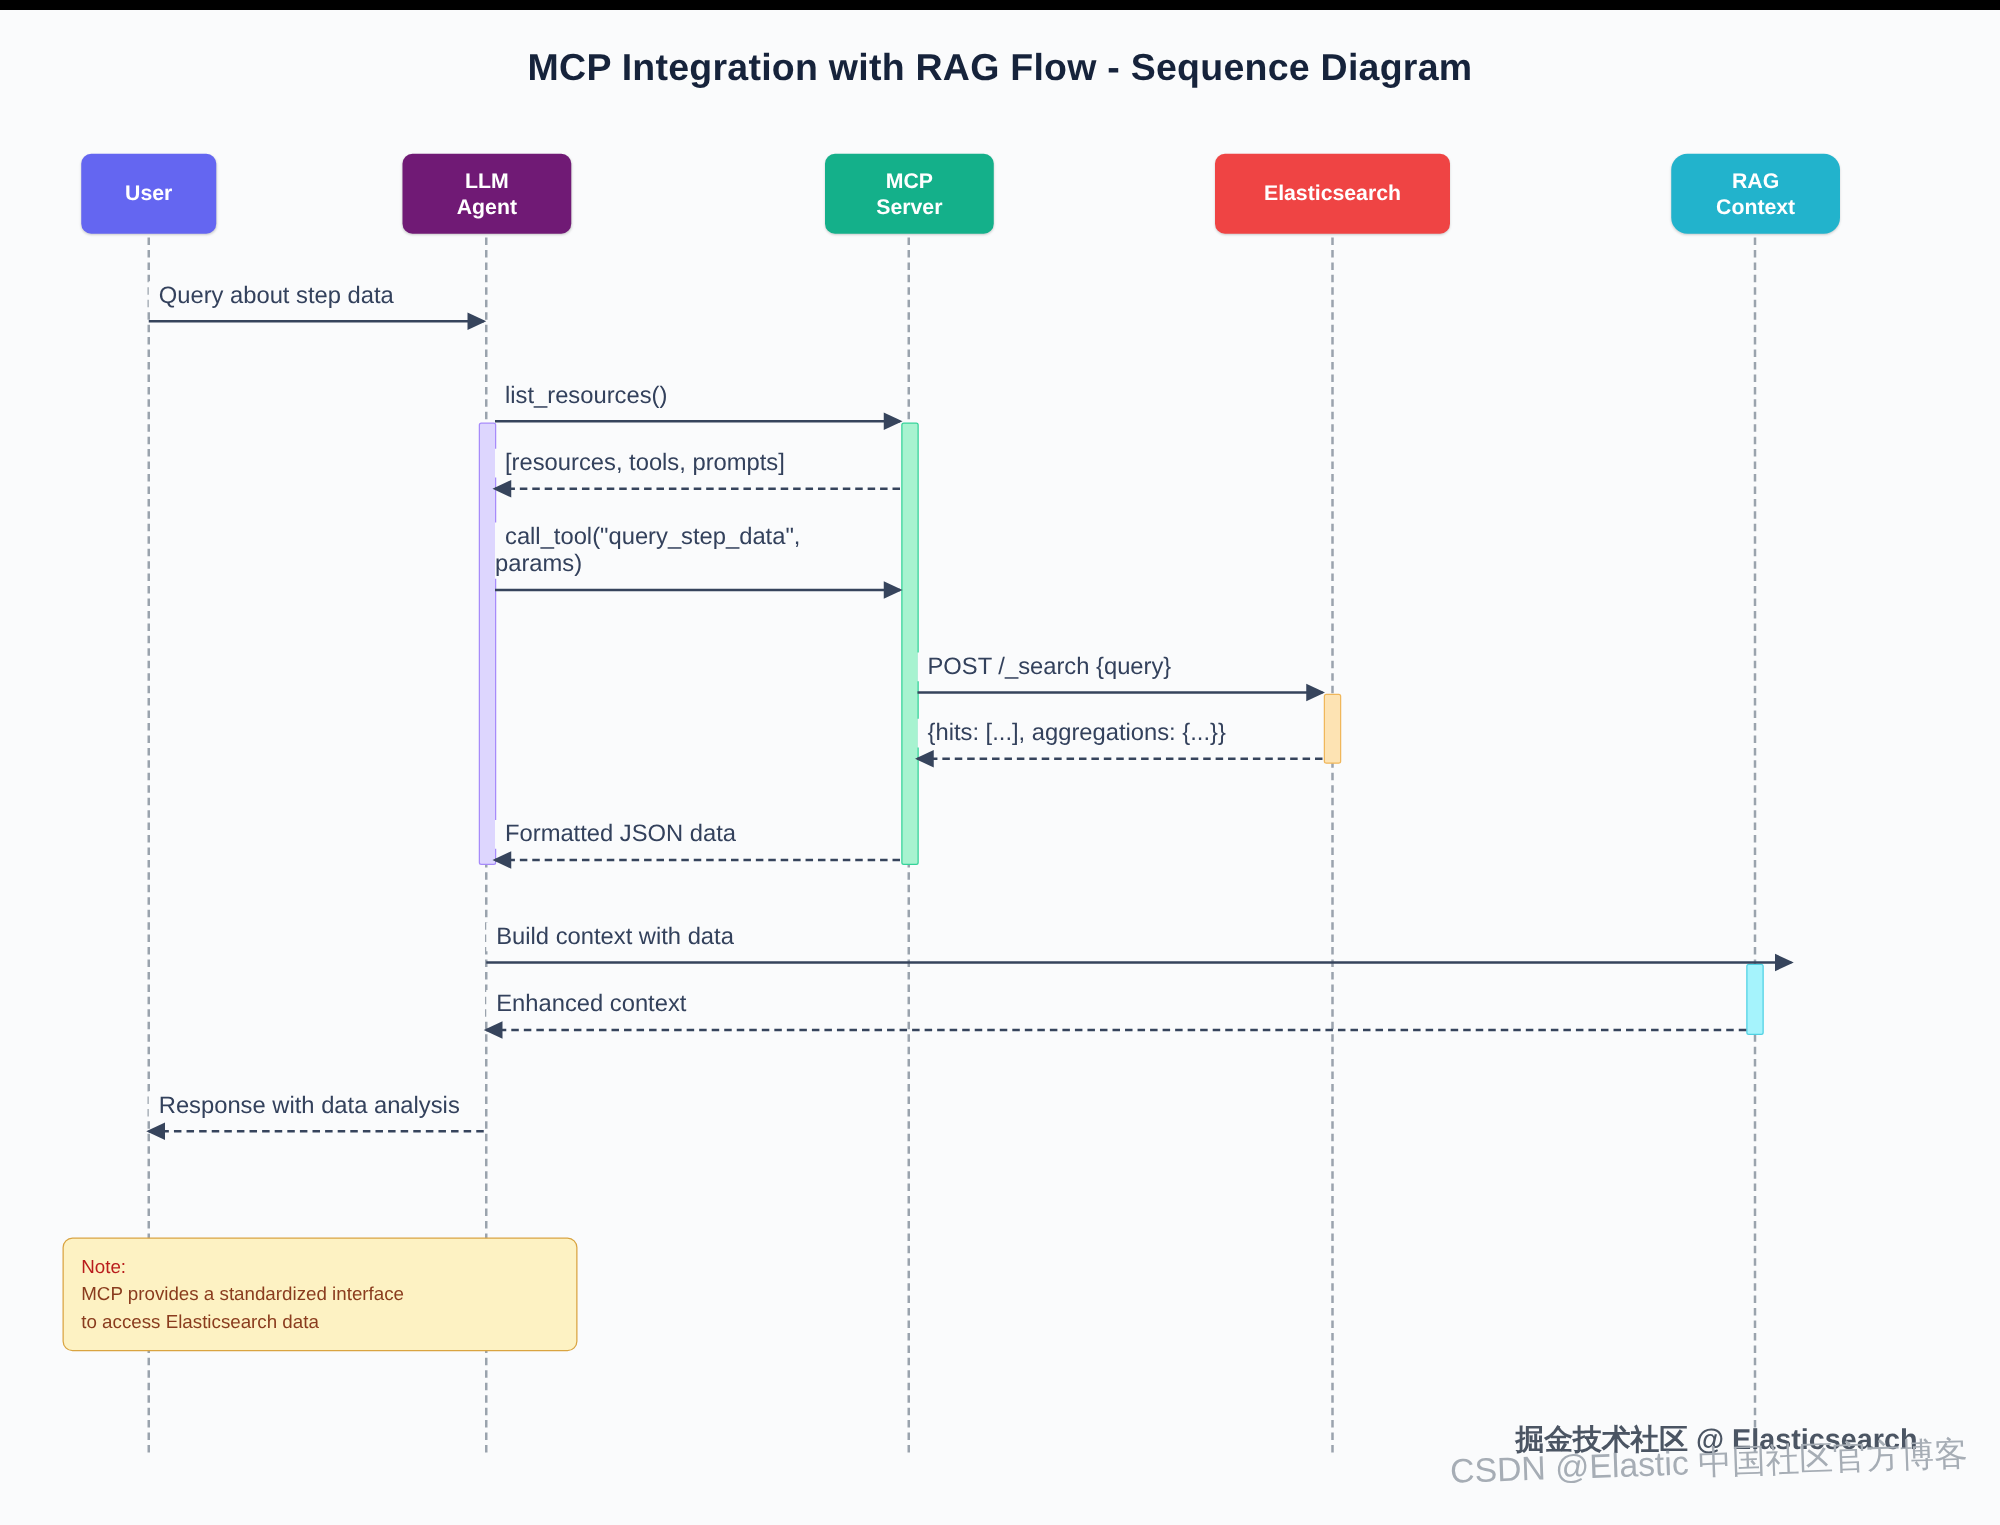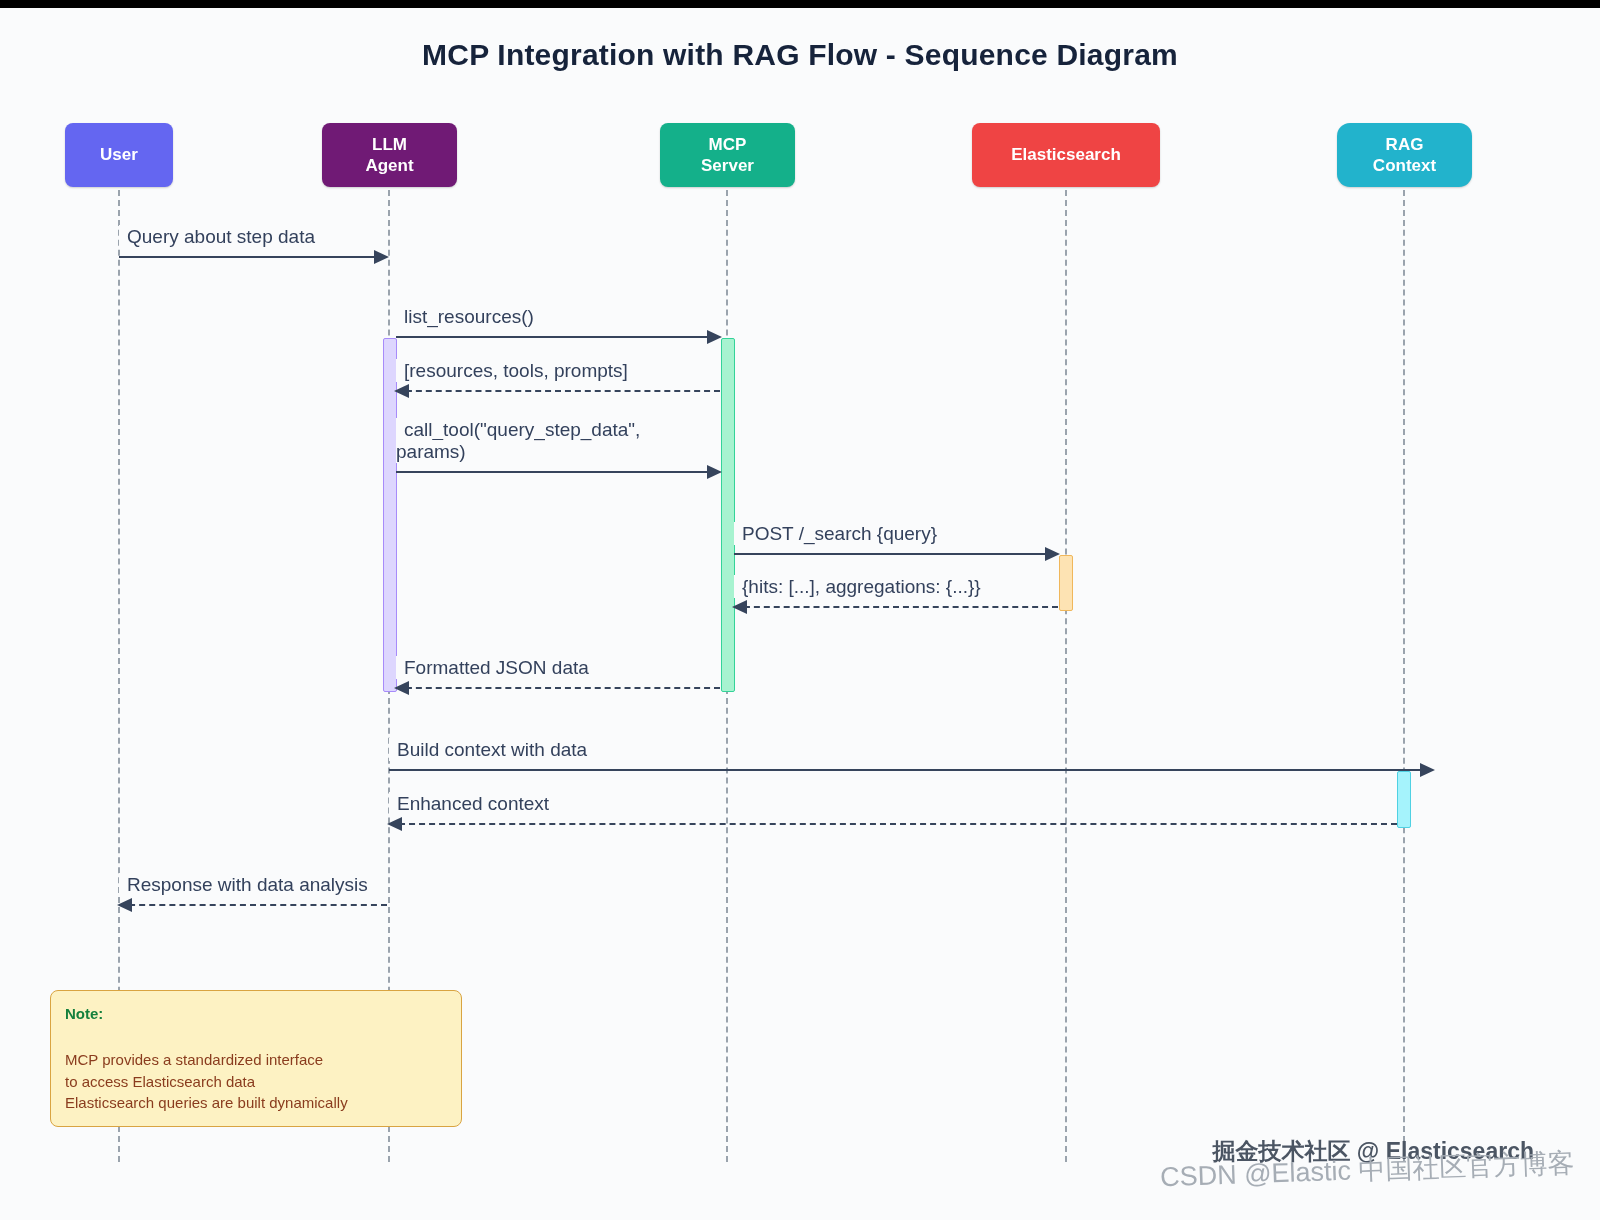--- a/index.html
+++ b/index.html
@@ -34,21 +34,21 @@
   .msg-line.solid{border-top:2px solid #36445c;}
   .msg-line.dashed{border-top:2px dashed #36445c;}
   .arrow{position:absolute;bottom:-6px;width:0;height:0;border-top:7px solid transparent;border-bottom:7px solid transparent;}
   .arrow.right{right:-2px;border-left:15px solid #36445c;}
   .arrow.left{left:-2px;border-right:15px solid #36445c;}
   #note{
     position:absolute;left:50px;top:990px;width:382px;z-index:5;
     background:#fdf2c3;border:1px solid #d9a441;border-radius:8px;
     padding:12px 14px;color:#8a3c1e;font-size:15px;line-height:1.45;
   }
-  #note .note-title{font-weight:bold;margin-bottom:24px;color:#15803d;}
+  #note .note-title{font-weight:normal;margin-bottom:0;color:#b91c1c;}
   .wm{position:absolute;z-index:6;white-space:nowrap;}
   #wm1{right:66px;top:1136px;font-size:23px;font-weight:bold;color:#4b5563;}
   #wm2{right:26px;top:1152px;font-size:27px;color:#a6adb5;transform:rotate(-2deg);}
 </style>
 </head>
 <body>
 
 <div id="stage">
 
   <div id="topbar"></div>
@@ -132,19 +132,18 @@
   <div class="msg" style="left:119px;top:876px;width:268px;">
     <div class="msg-label"><span>Response with data analysis</span></div>
     <div class="msg-line dashed"></div>
     <div class="arrow left"></div>
   </div>
 
   <div id="note">
     <div class="note-title">Note:</div>
     <div>MCP provides a standardized interface</div>
     <div>to access Elasticsearch data</div>
-    <div>Elasticsearch queries are built dynamically</div>
   </div>
 
   <div id="wm1" class="wm">掘金技术社区 @ Elasticsearch</div>
   <div id="wm2" class="wm">CSDN @Elastic 中国社区官方博客</div>
 
 </div>
 
 </body></html>

